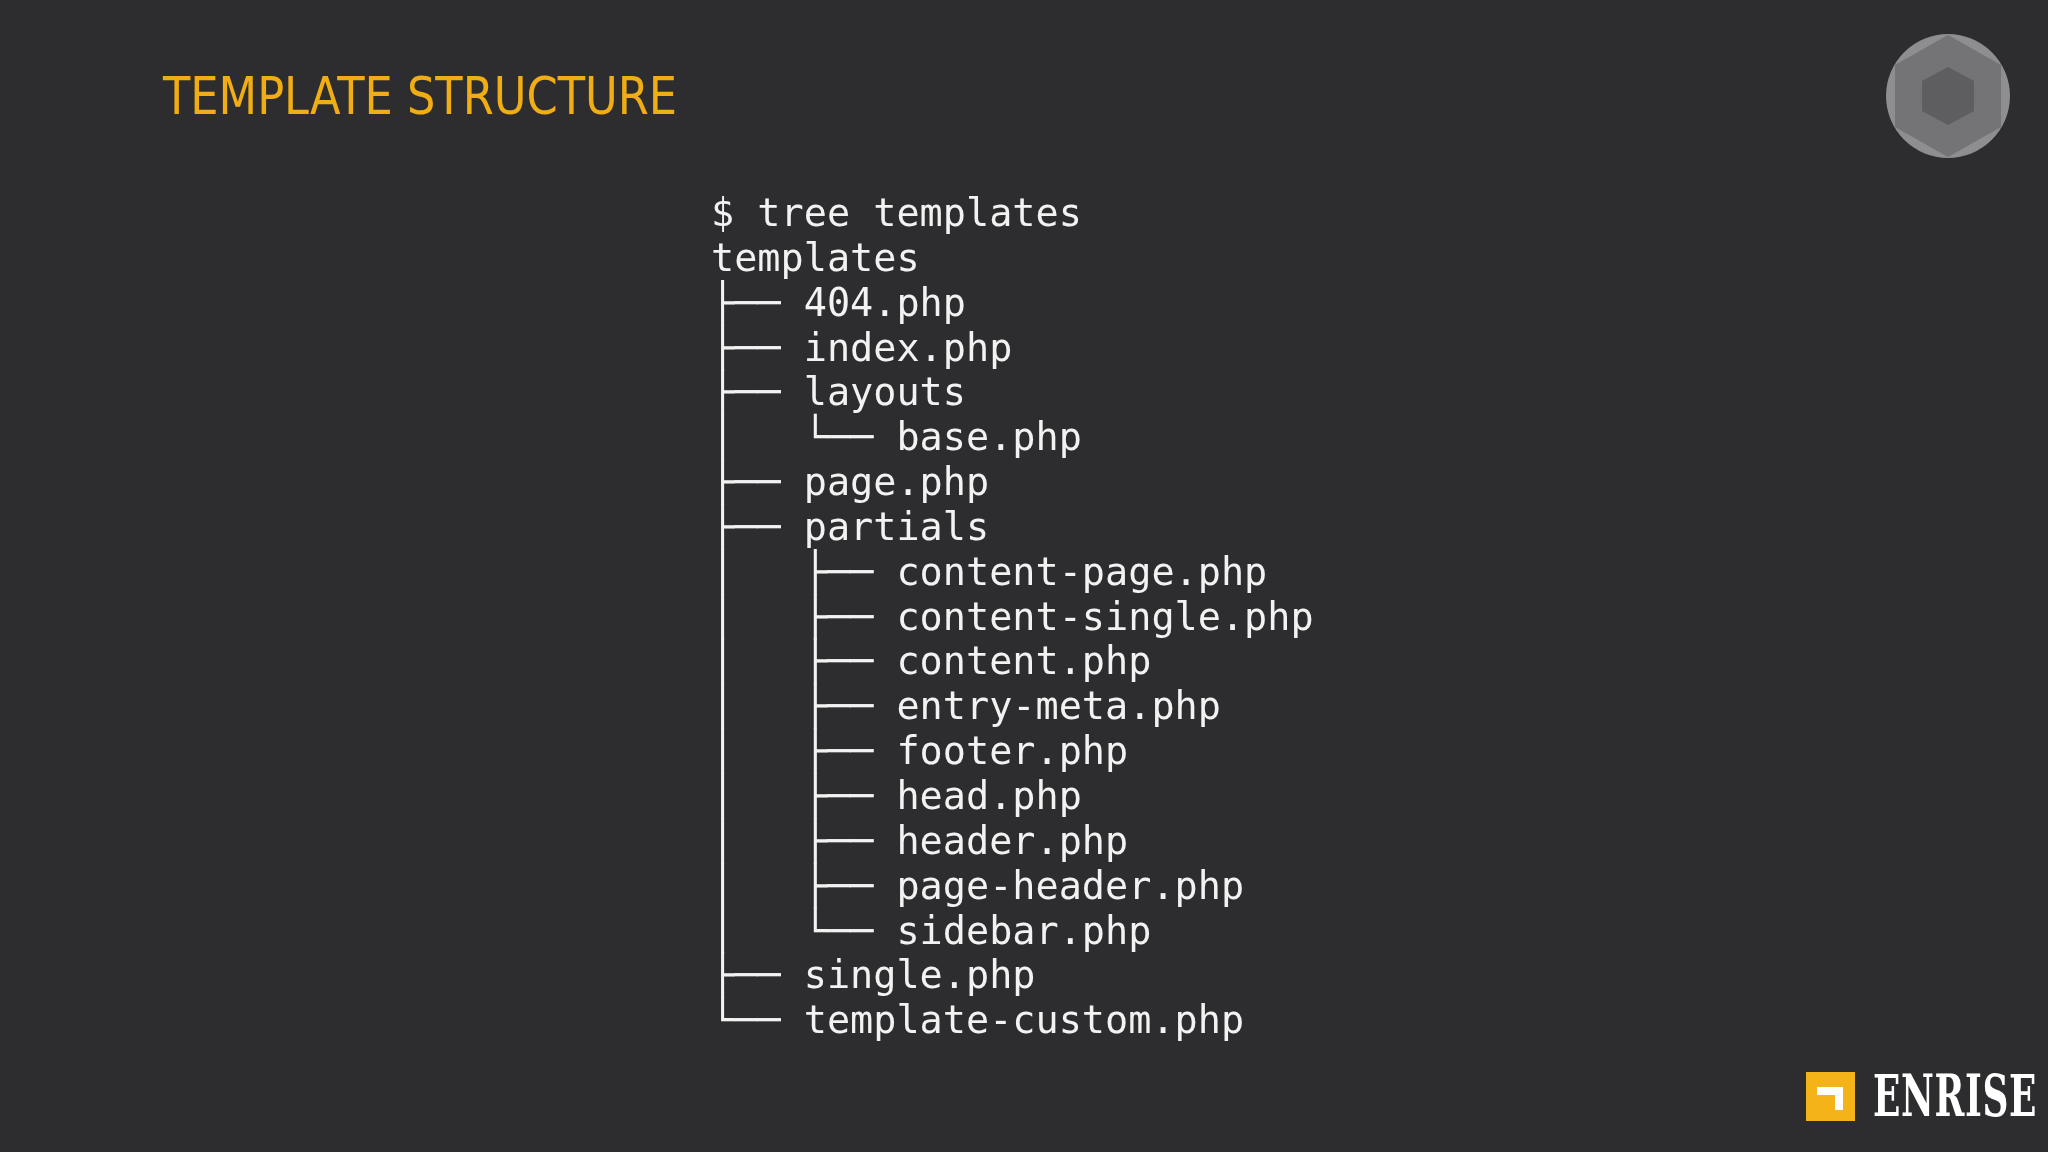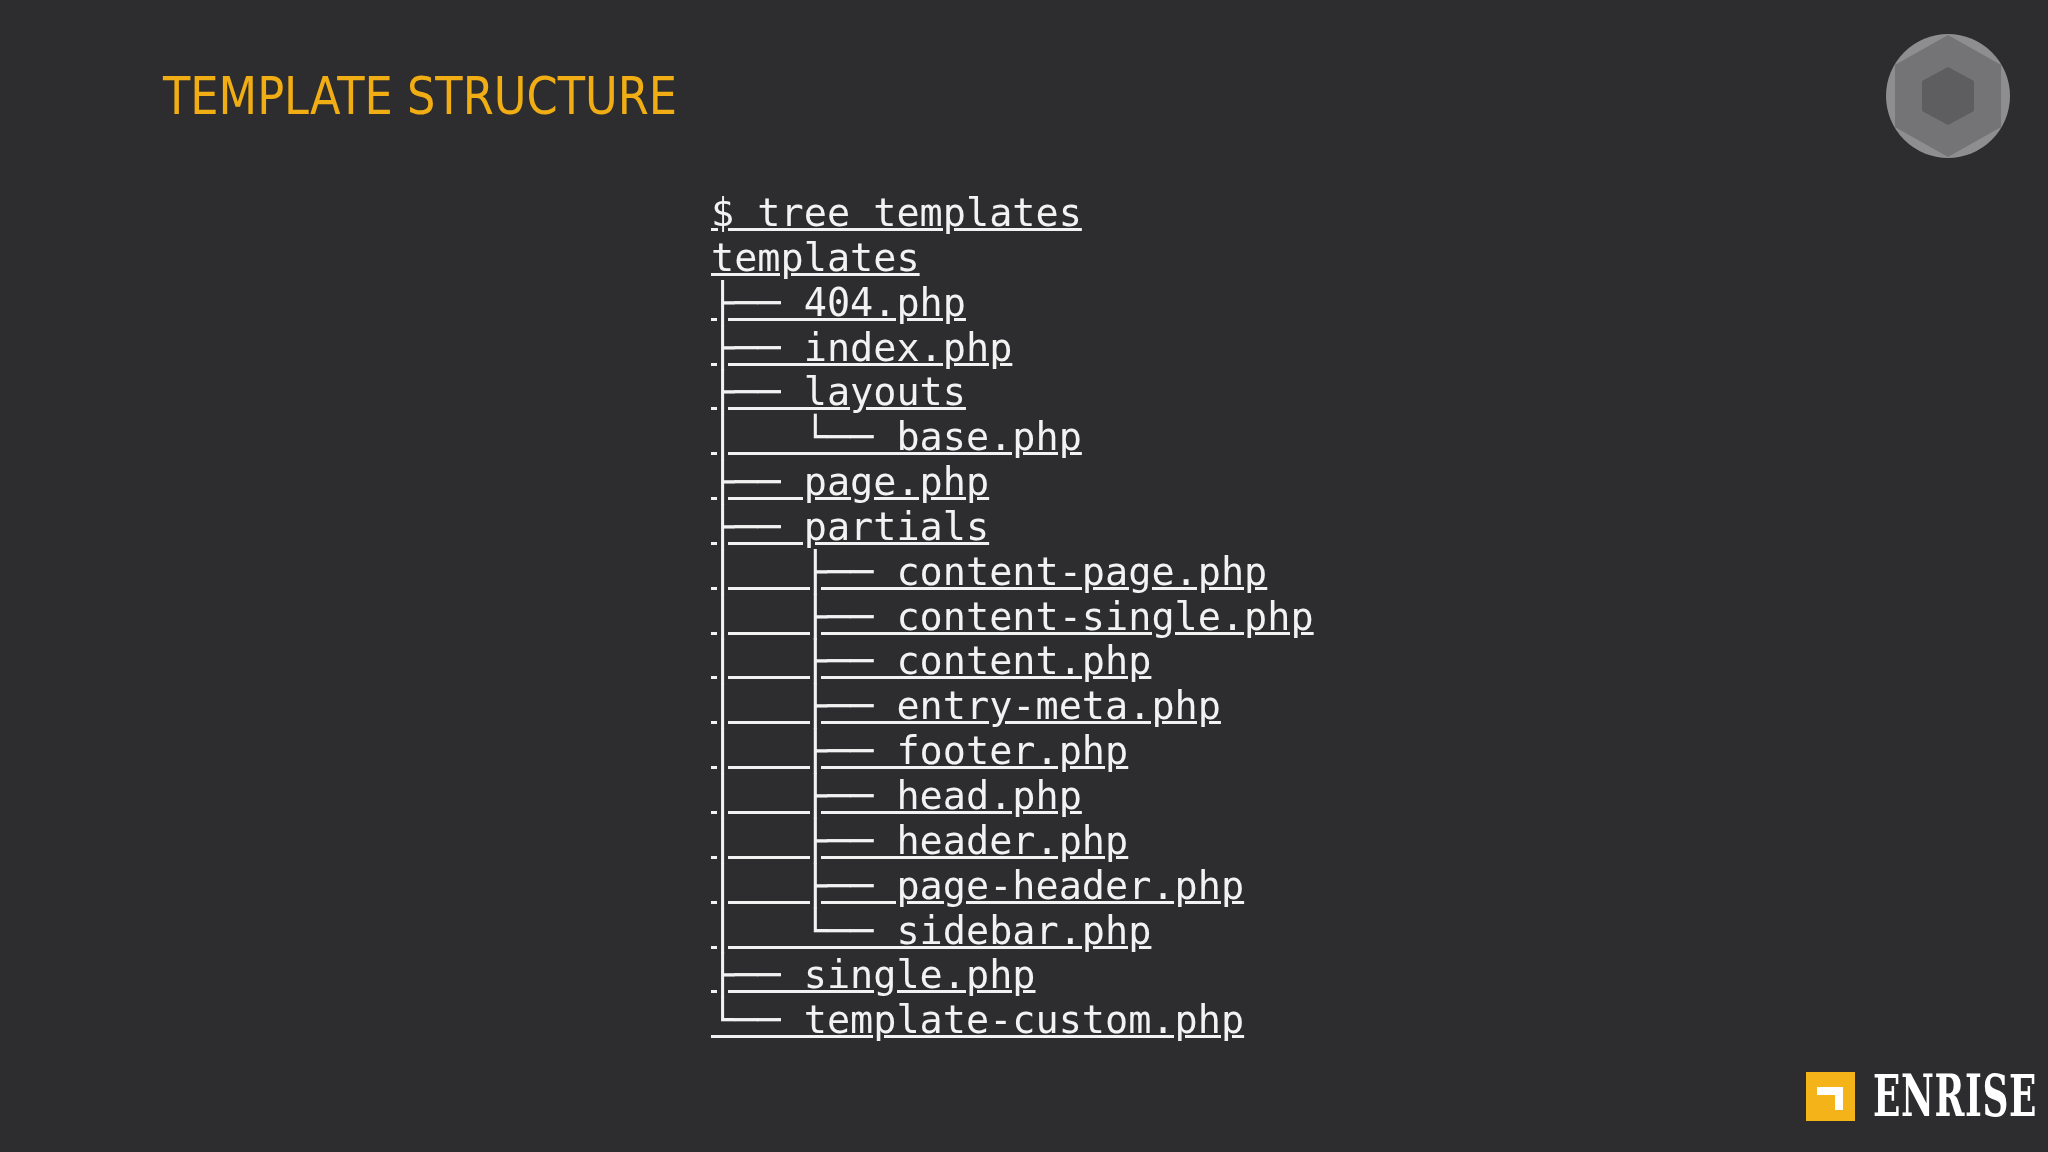--- a/index.html
+++ b/index.html
@@ -15,21 +15,21 @@
     color:#f1ad14; font-weight:normal;
     transform:scaleX(0.86); transform-origin:left top;
   }
   .badge {
     position:absolute; left:1885px; top:33px; width:126px; height:126px;
   }
   .terminal {
     position:absolute; left:711px; top:191px;
     font-family:"DejaVu Sans Mono", monospace;
     font-size:38.5px; line-height:44.85px;
-    color:#f2f2f2; white-space:pre; margin:0;text-decoration:underline;
+    color:#f2f2f2; white-space:pre; margin:0;
   }
   .terminal .line { display:block; height:44.85px; }
   .logo {
     position:absolute; left:1806px; top:1071px; height:50px; display:flex; align-items:center;
   }
   .logo-mark { width:49px; height:49px; background:#f5b31a; position:relative; }
   .logo-text {
     margin-left:18px;
     font-family:"DejaVu Serif", serif; font-weight:bold;
     font-size:58px; line-height:50px; color:#ffffff;

